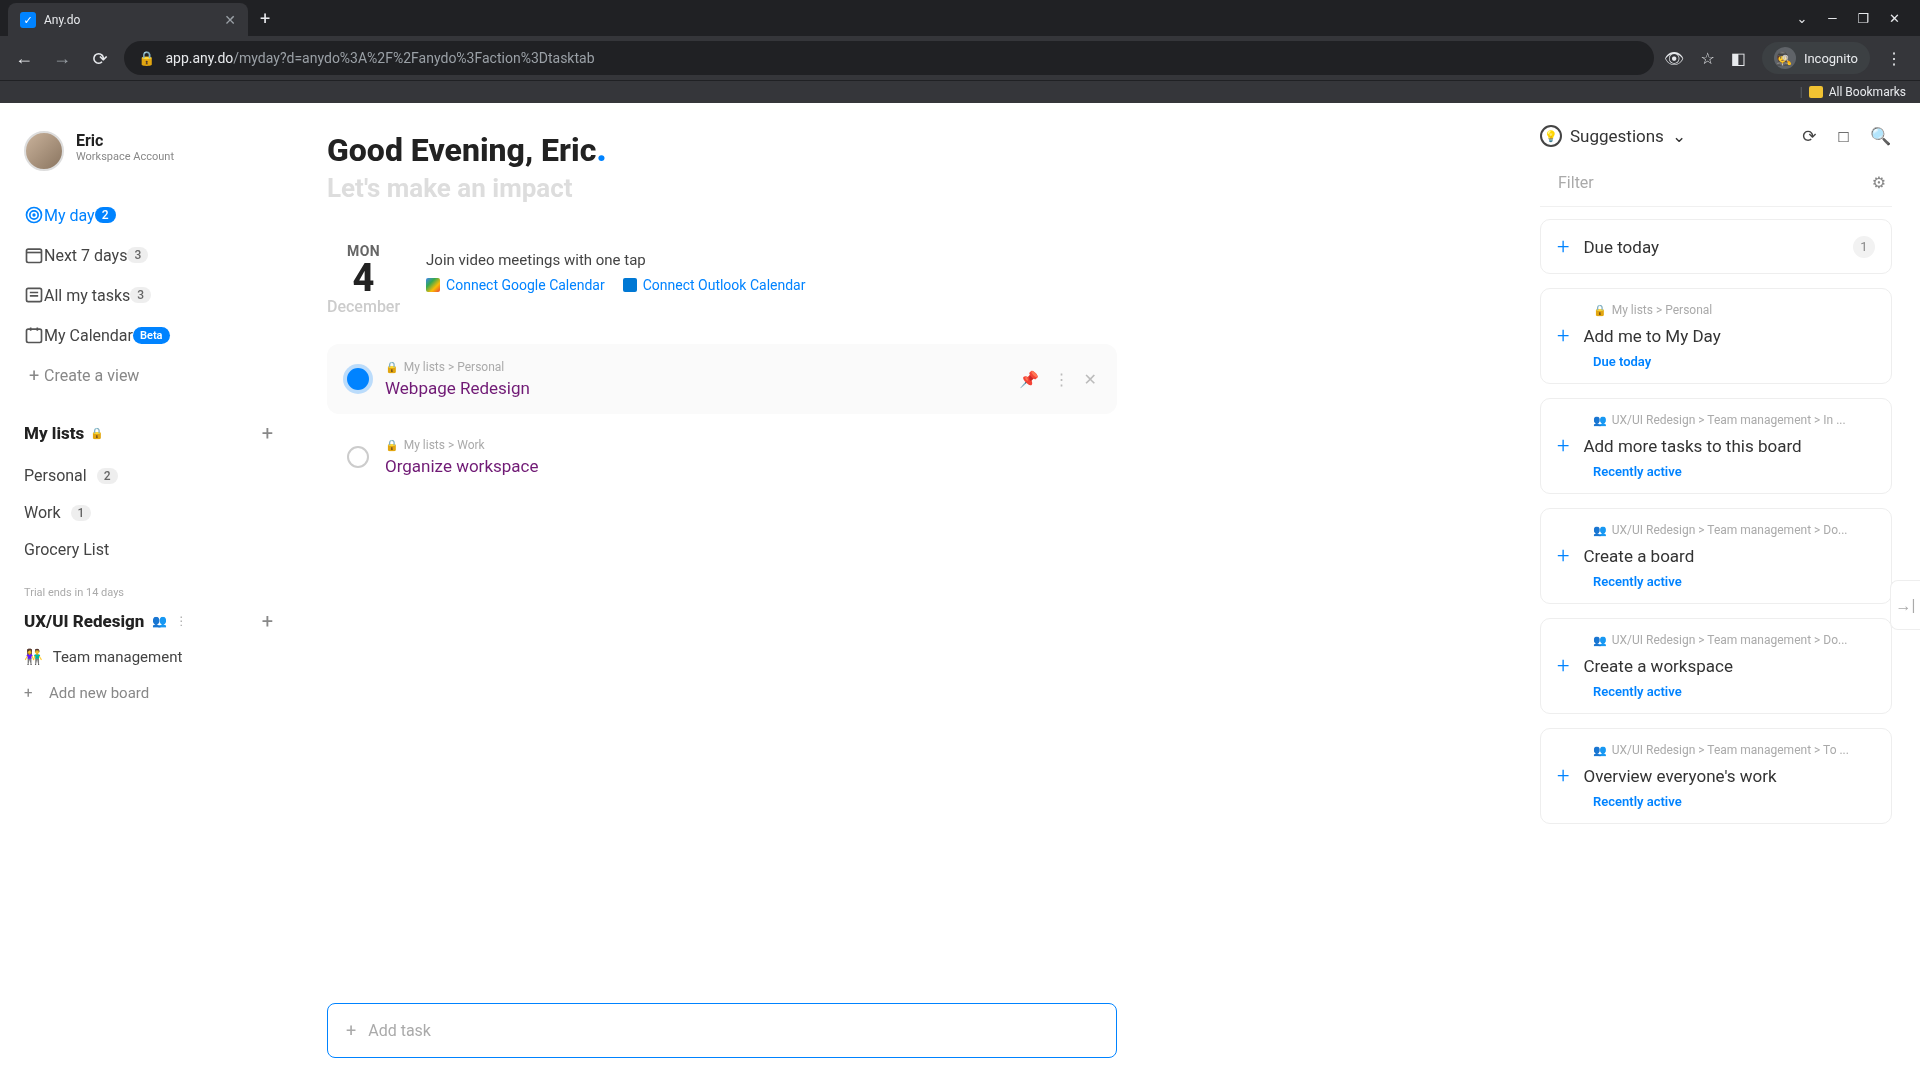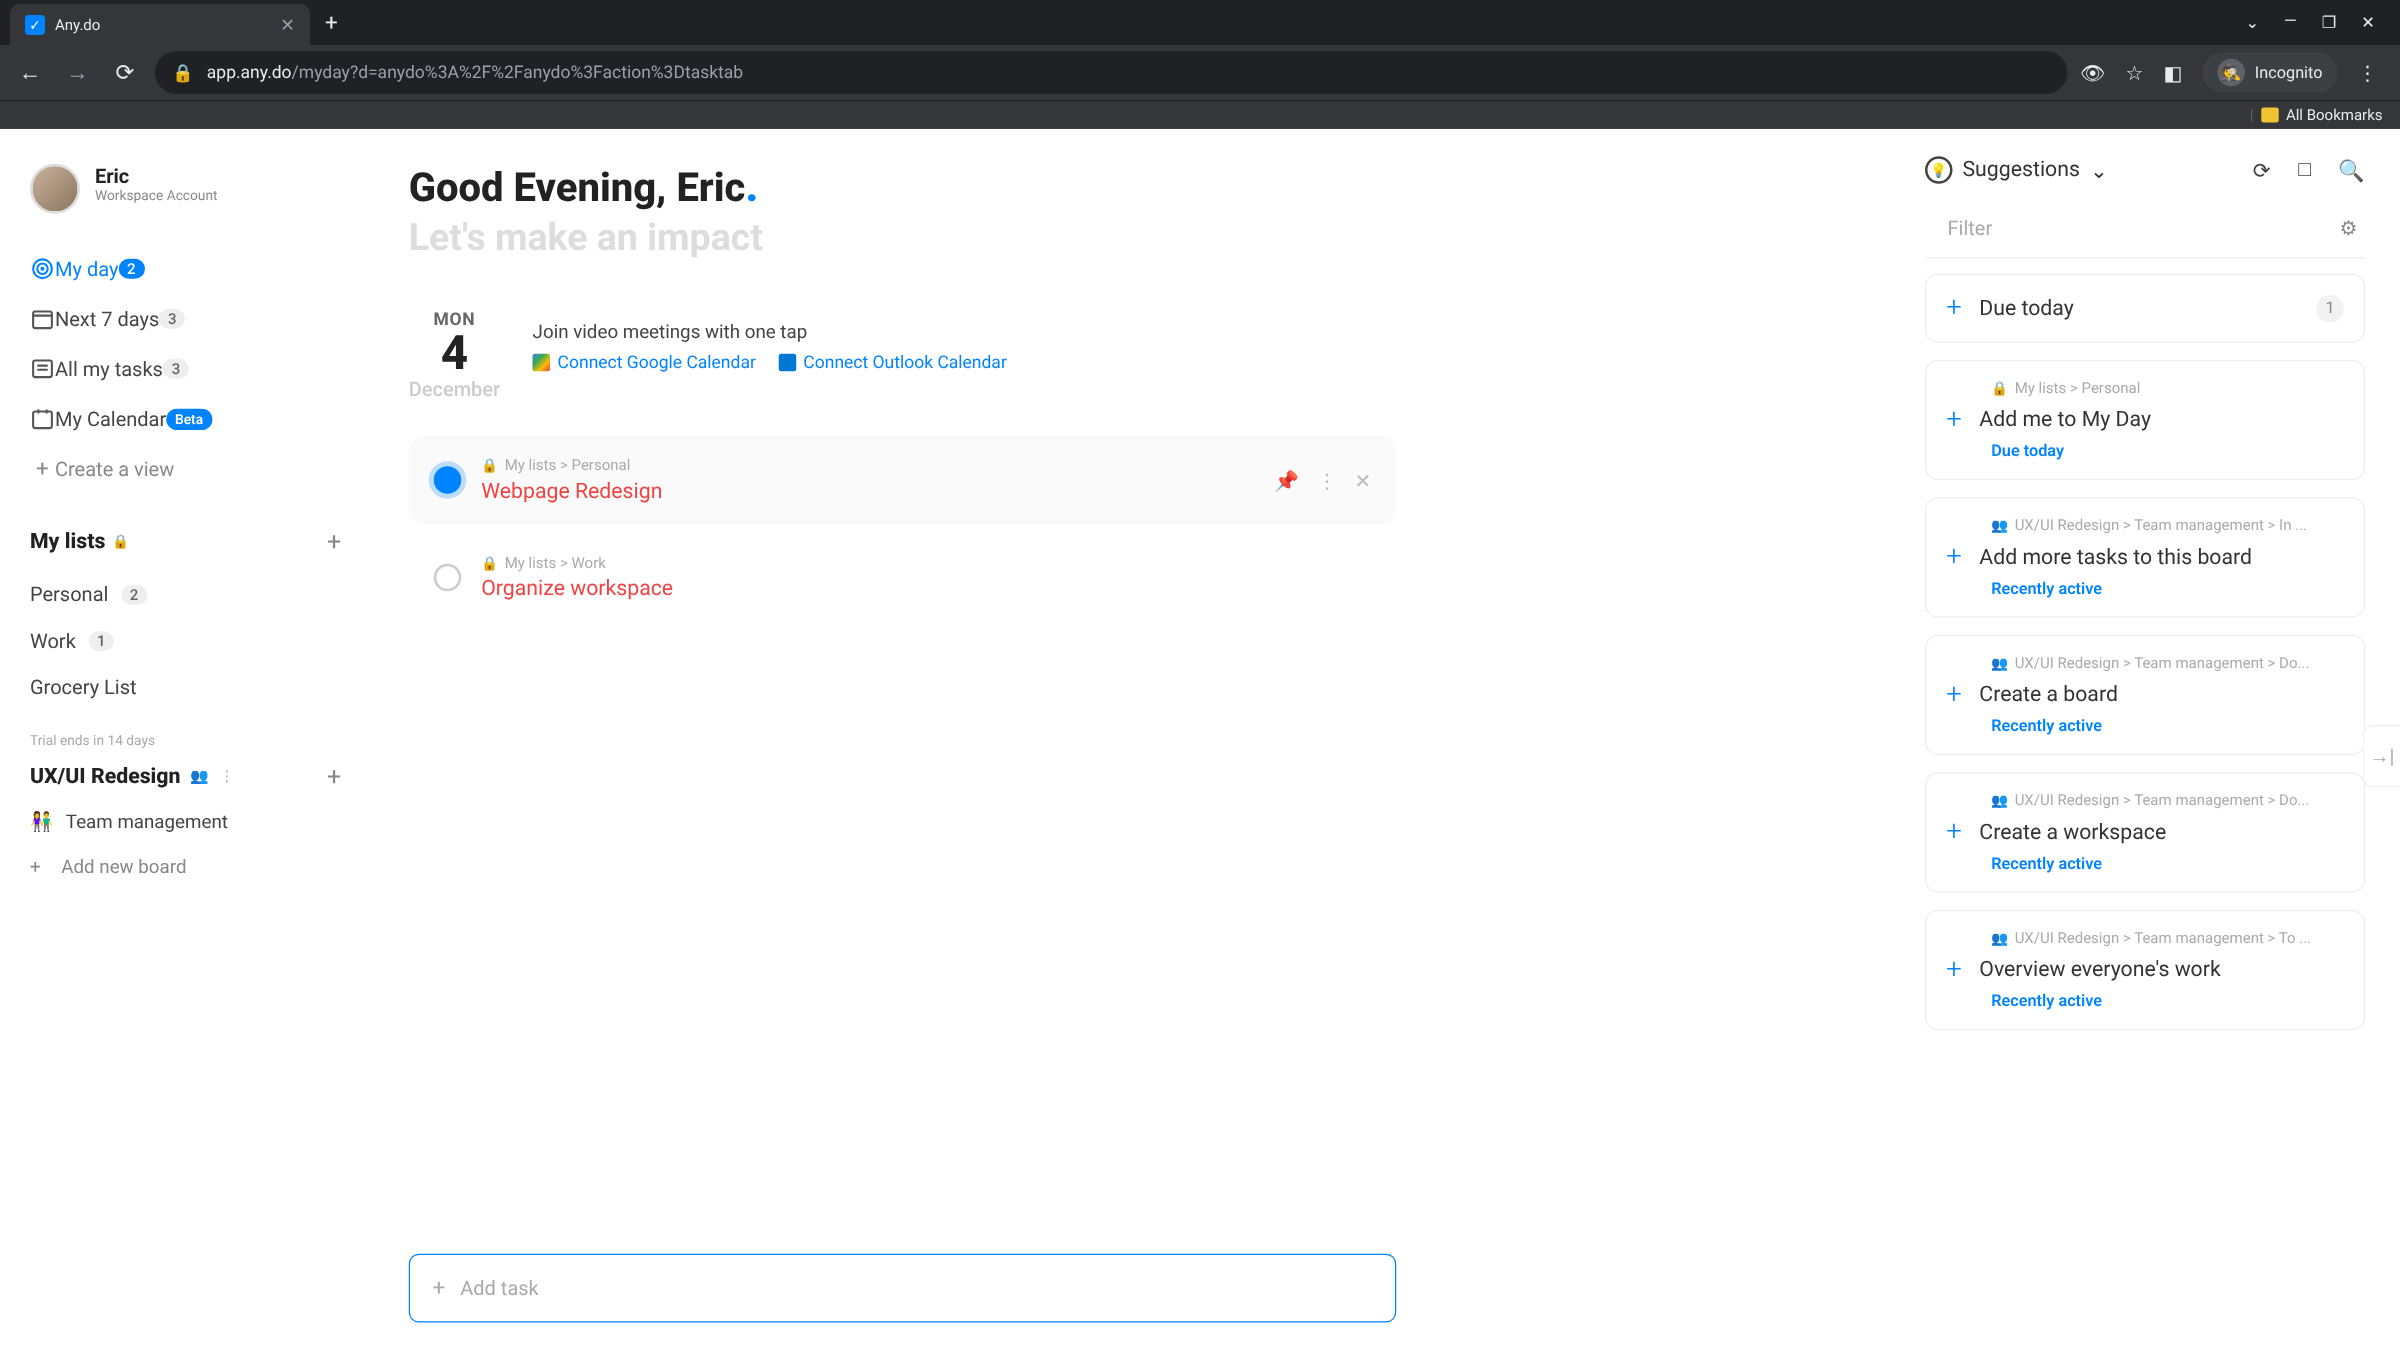--- a/index.html
+++ b/index.html
@@ -56,40 +56,40 @@
 .ws-header { display: flex; align-items: center; padding: 6px 12px; gap: 8px;}
 .ws-name { font-weight: 800; font-size: 17px; color: #222; }
 .ws-icon { font-size: 12px; color: #aaa; }
 .board-item { display: flex; align-items: center; gap: 10px; padding: 9px 12px; font-size: 15px; color: #444; cursor: pointer; }
 .emoji { font-size: 15px; }
 
 
 .main { flex: 1; padding: 28px 40px 0 30px; position: relative; display:flex; flex-direction:column;}
 .greeting { font-size: 32px; font-weight: 800; color: #222; }
 .greeting .dot { color: #0083ff; font-size: 36px; line-height: 0; }
-.tagline { font-size: 30px; font-weight: 700; color: #ddd; margin-top: 4px; }
+.tagline { font-size: 26px; font-weight: 700; color: #ddd; margin-top: 4px; }
 
 .date-block { display: flex; gap: 26px; margin-top: 40px; }
 .date-col { text-align: center; }
 .weekday { font-size: 14px; font-weight: 700; color: #666; letter-spacing: 0.5px;}
 .daynum { font-size: 38px; font-weight: 800; color: #222; line-height: 1; }
 .month { font-size: 16px; color: #ccc; font-weight: 500; }
 .meetings-prompt { font-size: 15px; color: #444; padding-top: 8px;}
 .cal-links { display: flex; gap: 18px; margin-top: 8px; font-size: 14px; }
 .cal-link { color: #0083ff; display: flex; align-items: center; gap: 6px; cursor: pointer; }
 .gcal-icon { width: 14px; height: 14px; background: linear-gradient(135deg,#4285f4,#34a853,#fbbc05,#ea4335); border-radius: 2px; }
 .ocal-icon { width: 14px; height: 14px; background: #0078d4; border-radius: 2px; }
 
 .task-card { background: #fafafa; border-radius: 12px; padding: 16px 20px; margin-top: 28px; display: flex; align-items: center; gap: 16px; position: relative; max-width: 790px;}
 .task-card.plain { background: transparent; }
 .task-check { width: 22px; height: 22px; border: 2px solid #ccc; border-radius: 50%; cursor: pointer; flex-shrink: 0;}
 .task-check.cursor { background: #0083ff; border-color: #0083ff; box-shadow: 0 0 0 4px rgba(0,131,255,0.25);}
 .task-body { flex: 1; }
 .task-path { font-size: 12px; color: #aaa; display: flex; align-items: center; gap: 5px; margin-bottom: 4px;}
-.task-title { font-size: 17px; color: #ef4444; }
+.task-title { font-size: 17px; color: #701a75; }
 .task-actions { display: flex; gap: 14px; color: #bbb; font-size: 16px; }
 .task-actions span { cursor: pointer; }
 
 .add-task-bar { border: 1px solid #0083ff; border-radius: 8px; padding: 16px 18px; display: flex; align-items: center; gap: 12px; color: #aaa; font-size: 16px; max-width: 790px; margin-top:auto; margin-bottom: 22px; cursor:text;}
 .add-task-bar .plus { color: #aaa; font-size: 18px; }
 
 
 .right-panel { width: 390px; padding: 22px 28px 0 10px; display:flex; flex-direction:column;}
 .rp-header { display: flex; align-items: center; gap: 14px; margin-bottom: 18px;}
 .suggestions-btn { display: flex; align-items: center; gap: 8px; font-size: 17px; color: #333; cursor: pointer; }

